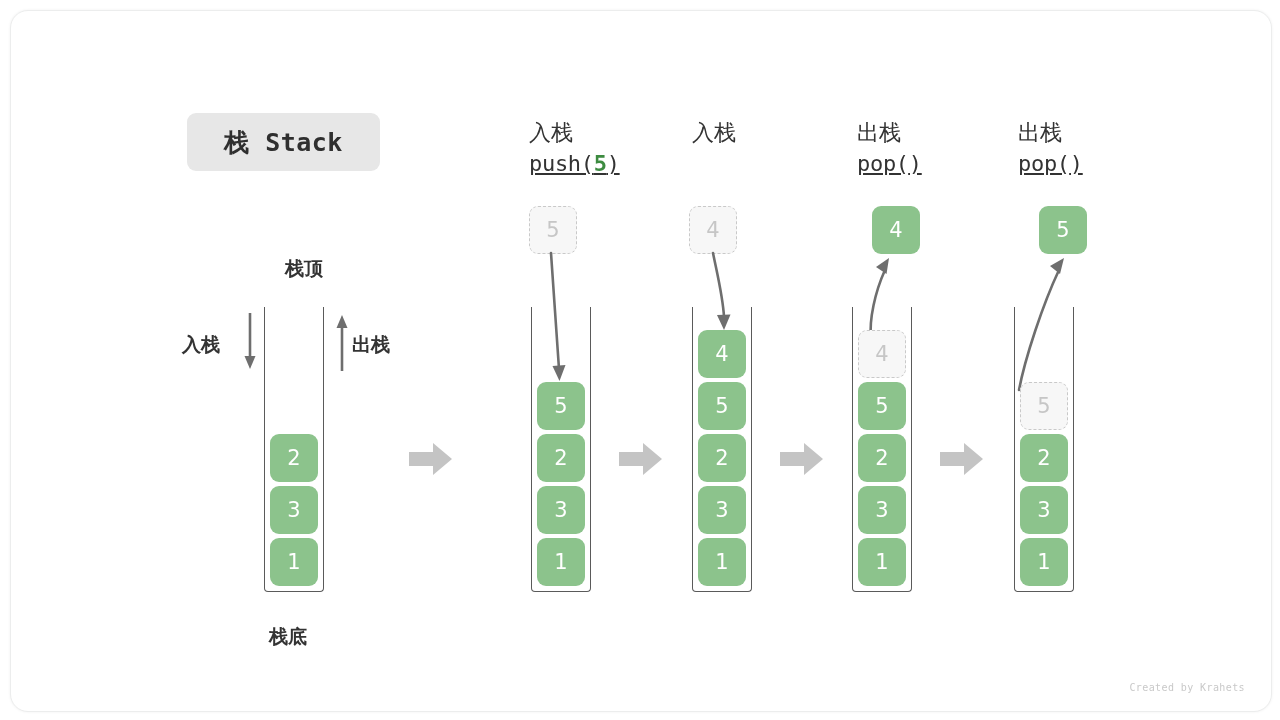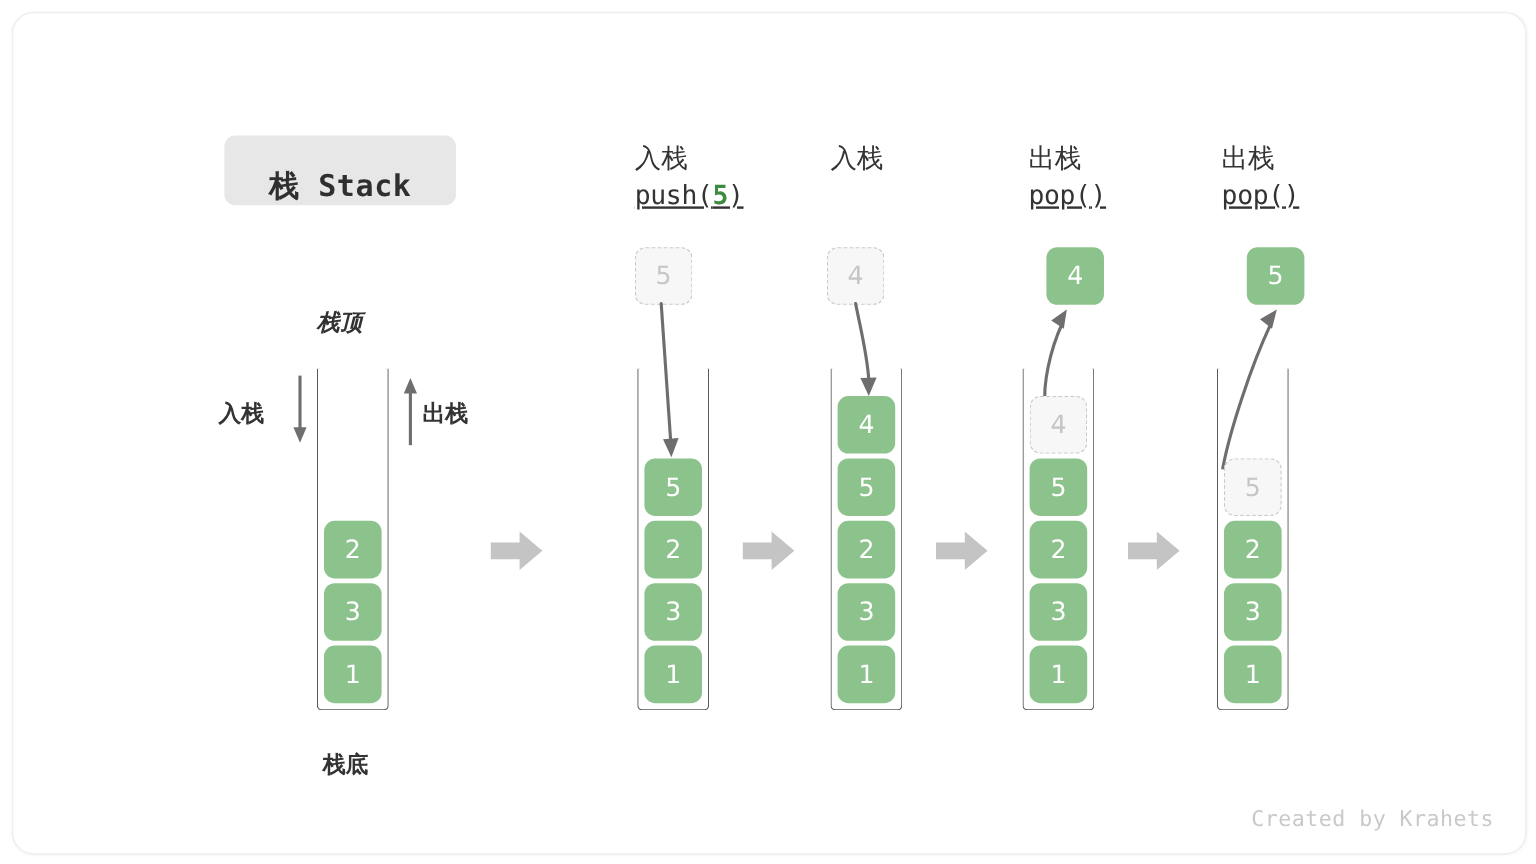--- a/index.html
+++ b/index.html
@@ -29,21 +29,21 @@
 
   
   #title-badge {
     left: 176px;
     top: 102px;
     width: 193px;
     height: 58px;
     background: #e7e7e7;
     border-radius: 9px;
     display: flex;
-    align-items: flex-end;
+    align-items: center;
     justify-content: center;
     font-family: "DejaVu Sans Mono", "Liberation Mono", monospace;
     font-size: 25px;
     font-weight: bold;
     color: #2f2f2f;
     letter-spacing: 0.5px;
   }
 
   
   .op-caption {
@@ -110,39 +110,39 @@
     font-weight: bold;
     color: #333333;
     white-space: nowrap;
   }
 
   
   #footer {
     right: 26px;
     bottom: 18px;
     font-family: "DejaVu Sans Mono", "Liberation Mono", monospace;
-    font-size: 18px;
+    font-size: 10px;
     color: #c9c9c9;
     letter-spacing: 0.4px;
   }
 
   svg { display: block; overflow: visible; }
 </style>
 </head>
 <body>
 
 <div id="canvas">
 
   <div class="abs" id="title-badge">
     <span>栈 Stack</span>
   </div>
 
   <div class="abs" style="left:0;top:0;">
 
-    <div class="abs label" style="left:253px;top:245px;font-style:italic;">栈顶</div>
+    <div class="abs label" style="left:274px;top:245px;">栈顶</div>
 
     <div class="abs label" style="left:171px;top:321px;">入栈</div>
     <svg class="abs" style="left:230px;top:300px;" width="18" height="62" viewBox="0 0 18 62">
       <path d="M9 2 L9 48" stroke="#6e6e6e" stroke-width="2.6" fill="none"></path>
       <path d="M9 58 L3.5 45 L14.5 45 Z" fill="#6e6e6e"></path>
     </svg>
 
     <svg class="abs" style="left:322px;top:300px;" width="18" height="62" viewBox="0 0 18 62">
       <path d="M9 60 L9 14" stroke="#6e6e6e" stroke-width="2.6" fill="none"></path>
       <path d="M9 4 L3.5 17 L14.5 17 Z" fill="#6e6e6e"></path>

